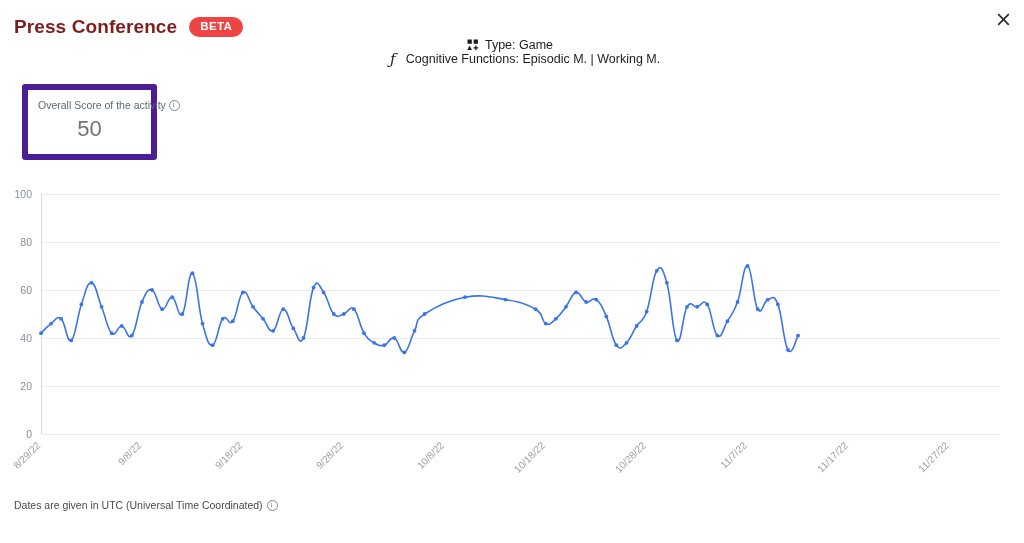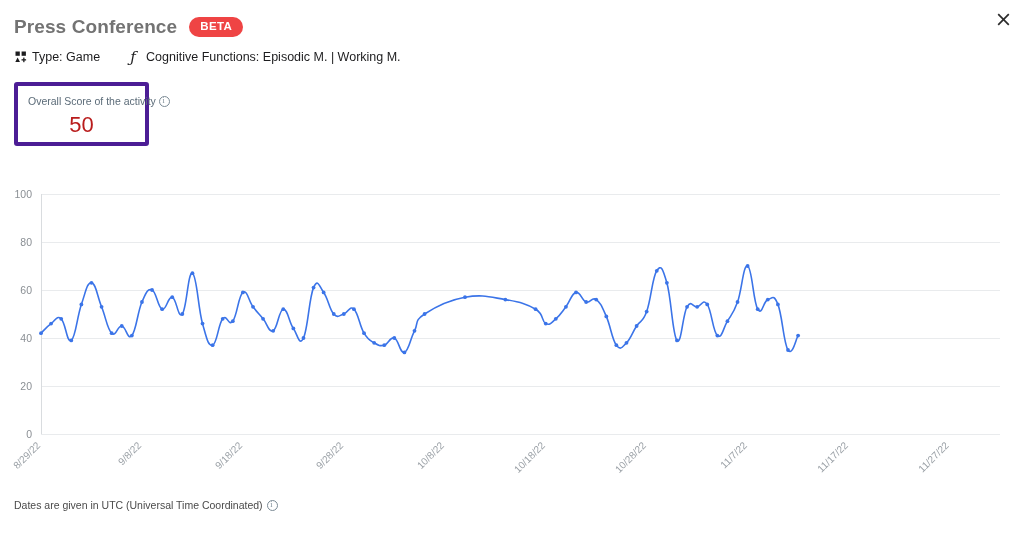--- a/index.html
+++ b/index.html
@@ -21,21 +21,21 @@
     padding: 16px 18px 0 14px;
   }
   .title-row {
     display: flex;
     align-items: center;
     gap: 12px;
   }
   .page-title {
     font-size: 19px;
     font-weight: 600;
-    color: #737373;
+    color: #7f1d1d;
     letter-spacing: .1px;
   }
   .beta-badge {
     background: #ef4444;
     color: #ffffff;
     font-size: 11.5px;
     font-weight: 700;
     letter-spacing: .4px;
     padding: 4px 11px 4px 11px;
     border-radius: 999px;
@@ -52,23 +52,23 @@
     align-items: center;
     justify-content: center;
     cursor: pointer;
     color: #2b2b2b;
   }
 
   
   .meta-row {
     display: flex;
     align-items: center;
-    margin-top: 12px;
     font-size: 12.5px;
     color: #1d1d1f;
+    flex-direction: column;
   }
   .meta-item {
     display: flex;
     align-items: center;
     gap: 4px;
   }
   .meta-item + .meta-item {
     margin-left: 26px;
   }
   .meta-icon {
@@ -82,25 +82,25 @@
   .fn-icon {
     font-family: "DejaVu Serif", serif;
     font-style: italic;
     font-size: 15px;
     line-height: 1;
     padding-right: 2px;
   }
 
   
   .score-card {
-    margin: 18px 0 0 14px;
+    margin: 18px 0 0 22px;
     width: 135px;
-    border: 4px solid #4c1d95;
+    border: 6px solid #4c1d95;
     border-radius: 3px;
-    padding: 9px 10px 4px 10px;
+    padding: 9px 10px 12px 10px;
     box-sizing: border-box;
   }
   .score-label {
     font-size: 10.5px;
     color: #5b6b78;
     display: flex;
     align-items: center;
     gap: 3px;
     white-space: nowrap;
   }
@@ -119,21 +119,21 @@
     top: -2px;
     left: 2.6px;
     font-size: 8px;
     line-height: 11px;
     color: #7b8a95;
     font-family: "Liberation Serif", serif;
   }
   .score-value {
     text-align: center;
     font-size: 22px;
-    color: #b91c1c;
+    color: #737373;
     margin-top: 5px;
     font-weight: 400;
   }
 
   
   .chart-wrap {
     position: absolute;
     left: 0;
     top: 170px;
     width: 1024px;

